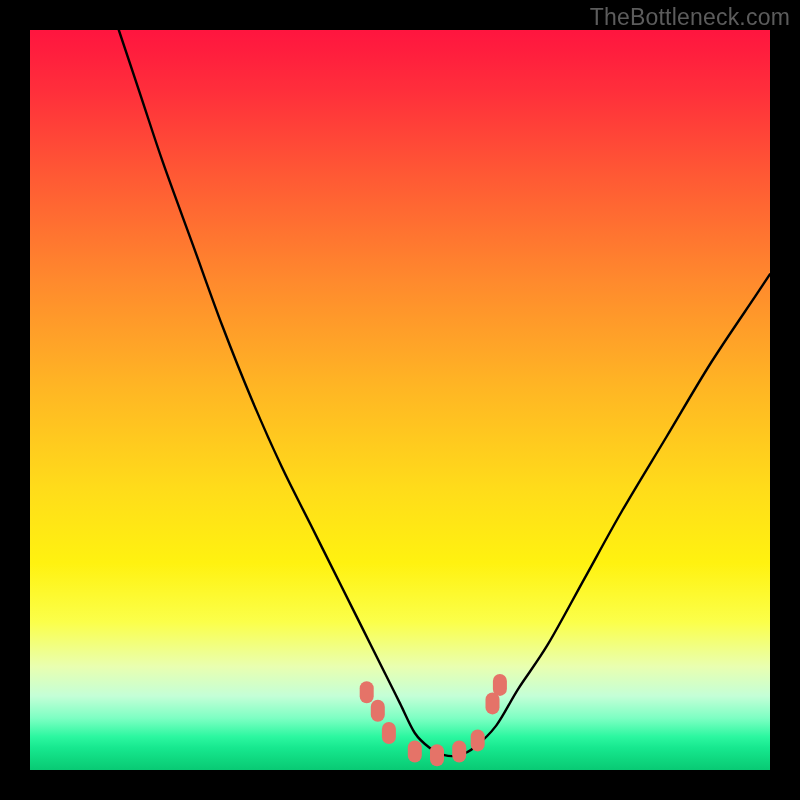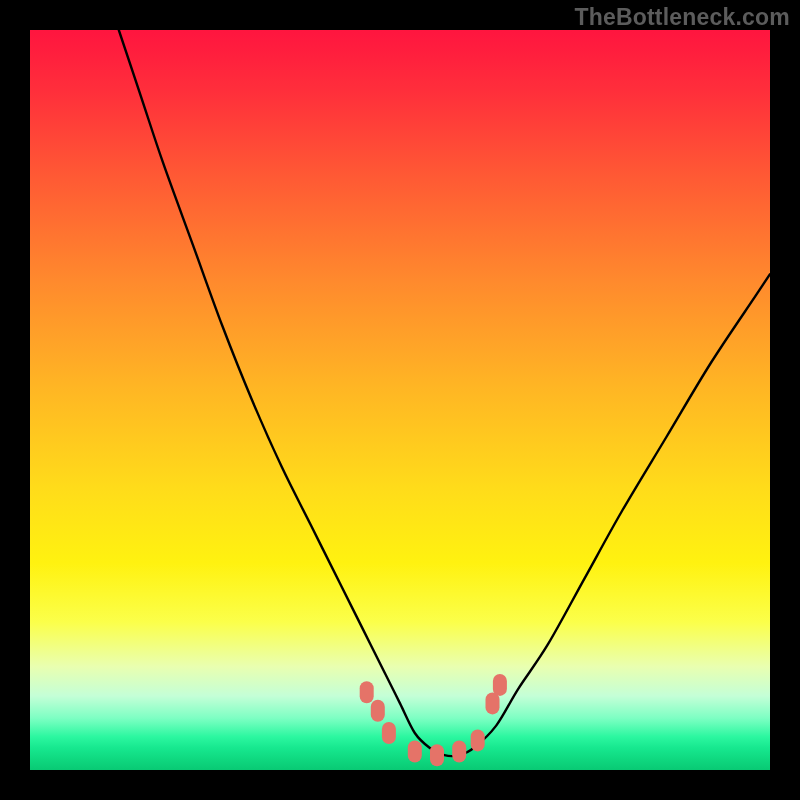--- a/index.html
+++ b/index.html
@@ -49,21 +49,21 @@
     width: 740px;
     height: 740px;
   }
   .watermark {
     position: absolute;
     top: 4px;
     right: 10px;
     color: #5c5c5c;
     font-size: 23px;
     letter-spacing: 0.2px;
-    font-weight: 700;
+    font-weight: 400;
   }
 </style>
 </head>
 <body>
 
 <div class="frame">
 
   <div class="plot-area">
     <svg class="plot-svg" viewBox="0 0 740 740" preserveAspectRatio="none">
       <path id="curve-path" fill="none" stroke="#000" stroke-width="2.4" stroke-linecap="round" d="M 88.80 0.00 C 92.50 11.10, 103.60 44.40, 111.00 66.60 C 118.40 88.80, 124.57 108.53, 133.20 133.20 C 141.83 157.87, 152.93 187.47, 162.80 214.60 C 172.67 241.73, 182.53 270.10, 192.40 296.00 C 202.27 321.90, 212.13 346.57, 222.00 370.00 C 231.87 393.43, 241.73 415.63, 251.60 436.60 C 261.47 457.57, 271.33 476.07, 281.20 495.80 C 291.07 515.53, 302.17 537.73, 310.80 555.00 C 319.43 572.27, 325.60 584.60, 333.00 599.40 C 340.40 614.20, 349.03 631.47, 355.20 643.80 C 361.37 656.13, 365.07 663.53, 370.00 673.40 C 374.93 683.27, 379.87 695.60, 384.80 703.00 C 389.73 710.40, 394.67 714.10, 399.60 717.80 C 404.53 721.50, 409.47 723.97, 414.40 725.20 C 419.33 726.43, 424.27 726.43, 429.20 725.20 C 434.13 723.97, 437.83 722.73, 444.00 717.80 C 450.17 712.87, 458.80 705.47, 466.20 695.60 C 473.60 685.73, 479.77 672.17, 488.40 658.60 C 497.03 645.03, 506.90 632.70, 518.00 614.20 C 529.10 595.70, 542.67 569.80, 555.00 547.60 C 567.33 525.40, 578.43 504.43, 592.00 481.00 C 605.57 457.57, 621.60 431.67, 636.40 407.00 C 651.20 382.33, 666.00 356.43, 680.80 333.00 C 695.60 309.57, 715.33 281.20, 725.20 266.40 C 735.07 251.60, 737.53 247.90, 740.00 244.20"></path>

